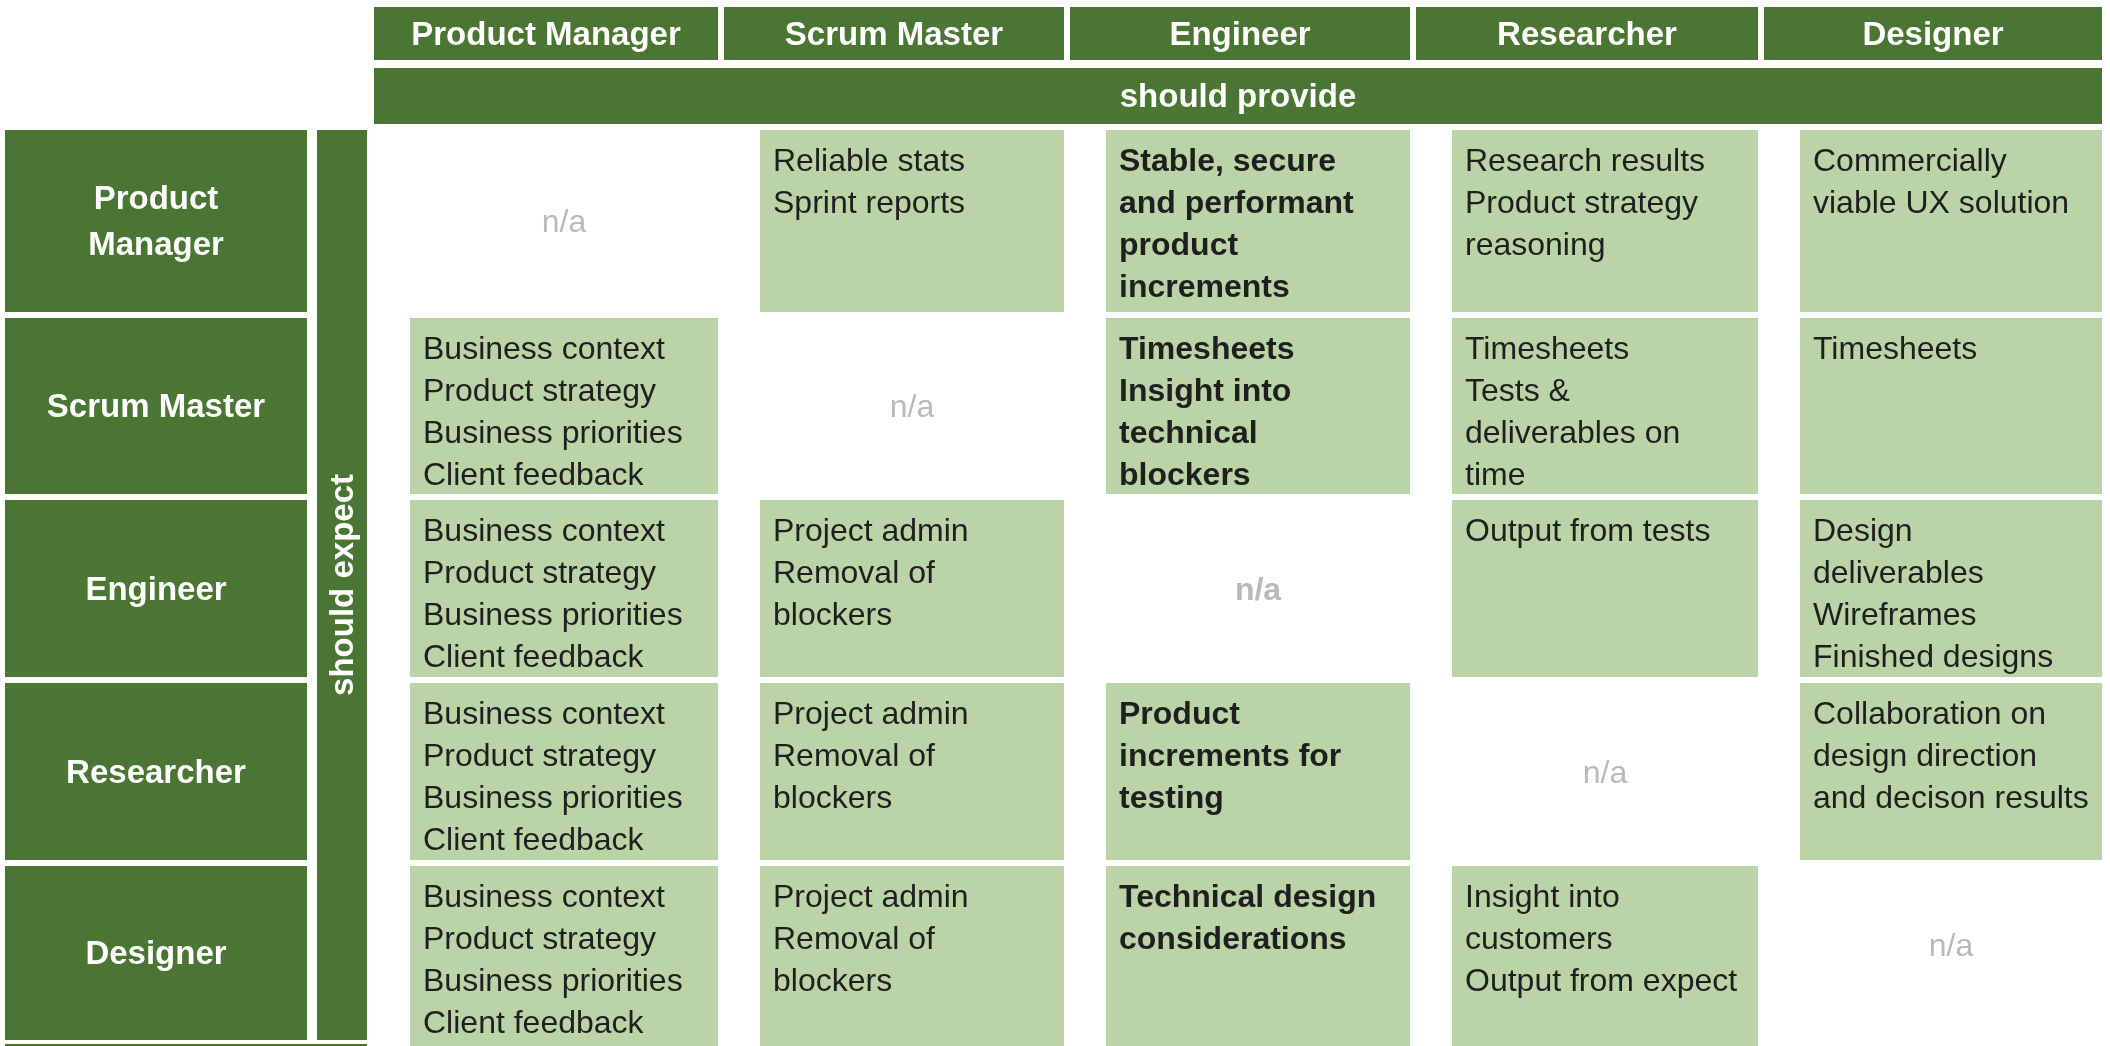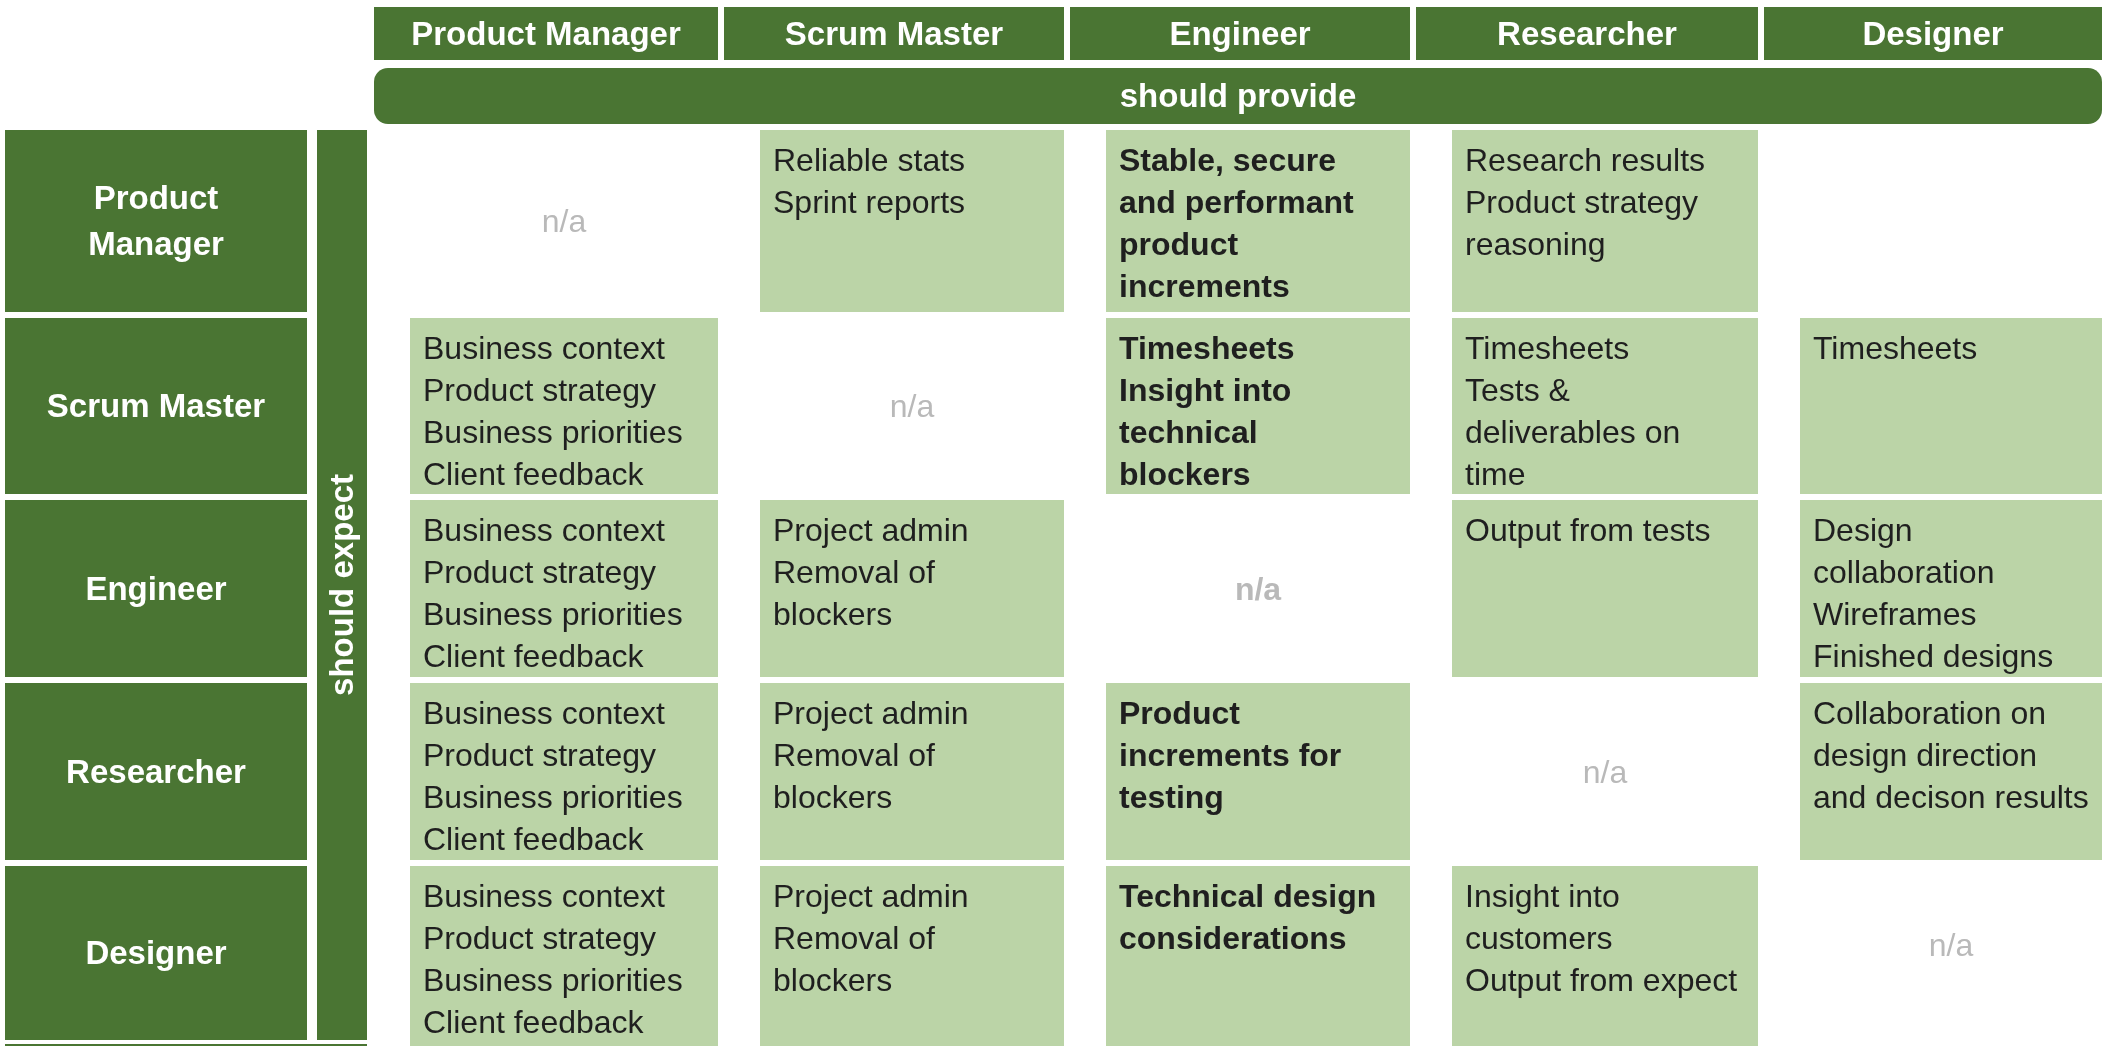--- a/index.html
+++ b/index.html
@@ -30,21 +30,21 @@
     color:#ffffff;
     font-weight:bold;font-size:33px;
     display:flex;align-items:center;justify-content:center;
     white-space:nowrap;
   }
   .banner{
     grid-row:4;grid-column:6 / 15;
     background:var(--dark-green);
     color:#ffffff;
     font-weight:bold;font-size:33px;
-    display:flex;align-items:center;justify-content:center;border-radius:14px;
+    display:flex;align-items:center;justify-content:center;
   }
   .row-hdr{
     grid-column:2;
     background:var(--dark-green);
     color:#ffffff;
     font-weight:bold;font-size:33px;line-height:46px;
     display:flex;align-items:center;justify-content:center;
     text-align:center;
     padding:0 30px;
   }
@@ -106,41 +106,42 @@
   </div>
 
   <div class="bottom-cap"></div>
 
   <div class="cell na rr1 c1">n/a</div>
   <div class="cell rr1 c2">Reliable stats
 Sprint reports</div>
   <div class="cell rr1 c3">Stable, secure and performant product increments</div>
   <div class="cell rr1 c4">Research results
 Product strategy reasoning</div>
+  <div class="cell rr1 c5">Commercially viable UX solution</div>
 
   <div class="cell rr2 c1">Business context
 Product strategy
 Business priorities
 Client feedback</div>
   <div class="cell na rr2 c2">n/a</div>
   <div class="cell rr2 c3">Timesheets
 Insight into technical blockers</div>
   <div class="cell rr2 c4">Timesheets
 Tests &amp; deliverables on time</div>
   <div class="cell rr2 c5">Timesheets</div>
 
   <div class="cell rr3 c1">Business context
 Product strategy
 Business priorities
 Client feedback</div>
   <div class="cell rr3 c2">Project admin
 Removal of blockers</div>
   <div class="cell na rr3 c3">n/a</div>
   <div class="cell rr3 c4">Output from tests</div>
-  <div class="cell rr3 c5">Design collaboration
+  <div class="cell rr3 c5">Design deliverables
 Wireframes
 Finished designs</div>
 
   <div class="cell rr4 c1">Business context
 Product strategy
 Business priorities
 Client feedback</div>
   <div class="cell rr4 c2">Project admin
 Removal of blockers</div>
   <div class="cell rr4 c3">Product increments for testing</div>

